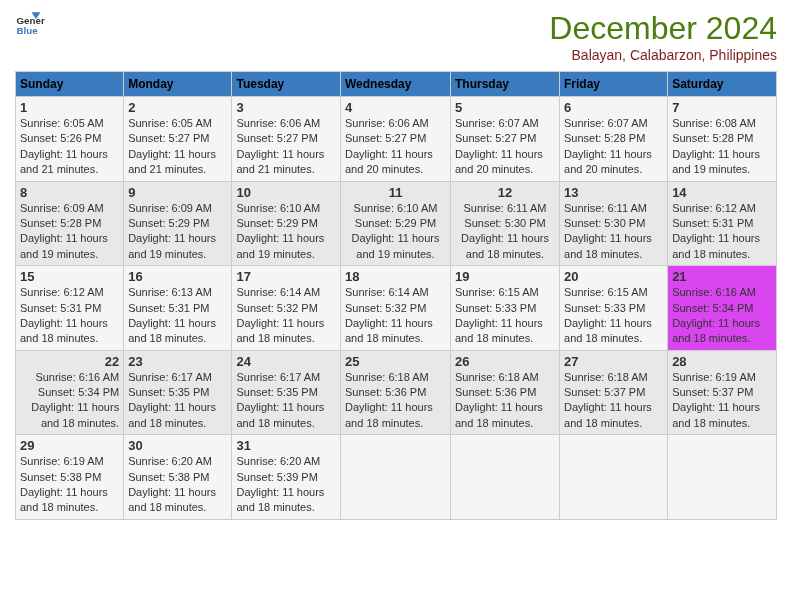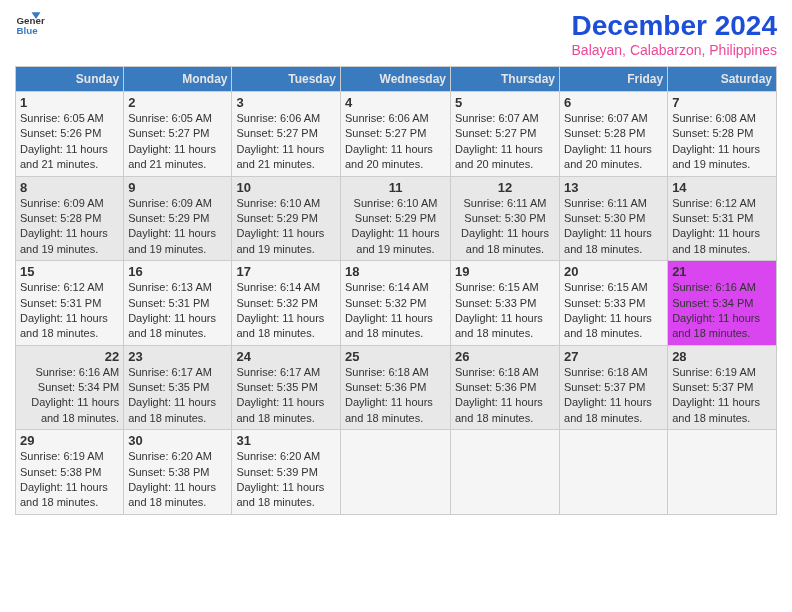--- a/index.html
+++ b/index.html
@@ -28,40 +28,40 @@
       gap: 2px;
     }
     .logo-icon {
       width: 30px;
       height: 30px;
     }
     .title-block {
       text-align: right;
     }
     .main-title {
-      font-size: 28px;
-      font-weight: bold;
-      color: #1d4ed8;
+      font-size: 32px;
+      font-weight: normal;
+      color: #4d7c0f;
     }
     .subtitle {
       font-size: 14px;
-      color: #ec4899;
+      color: #7f1d1d;
     }
     .calendar {
       width: 100%;
       border-collapse: collapse;
       font-size: 9.5px;
     }
     .calendar thead tr th {
       background-color: #3a7abf;
-      color: #e5e5e5;
+      color: #000000;
       font-weight: bold;
       font-size: 12px;
       padding: 5px 4px;
-      text-align: right;
+      text-align: left;
       border: 1px solid #ccc;
     }
     .calendar tbody tr td {
       vertical-align: top;
       border: 1px solid #ccc;
       padding: 3px 4px;
       height: 82px;
       width: 113px;
     }
     .calendar tbody tr:nth-child(odd) td {

